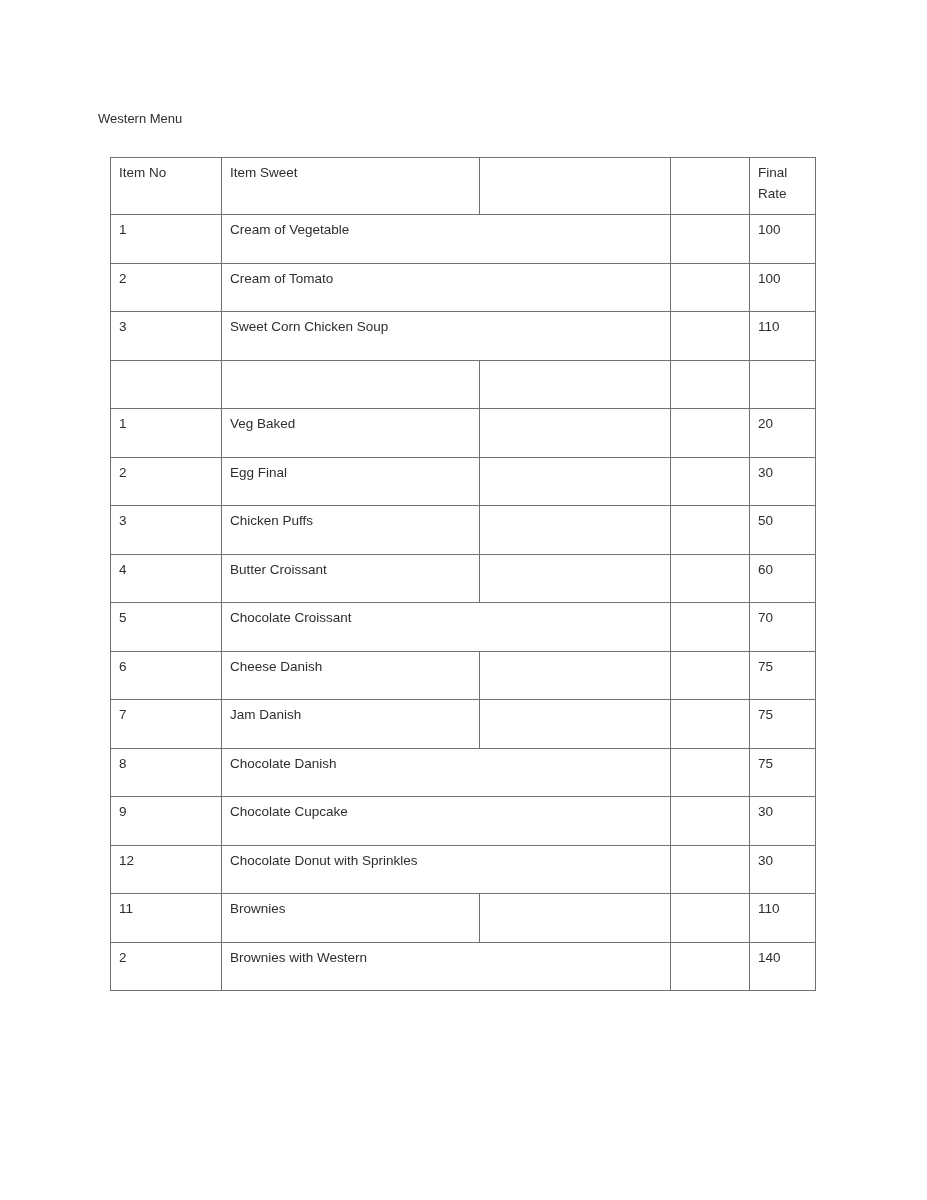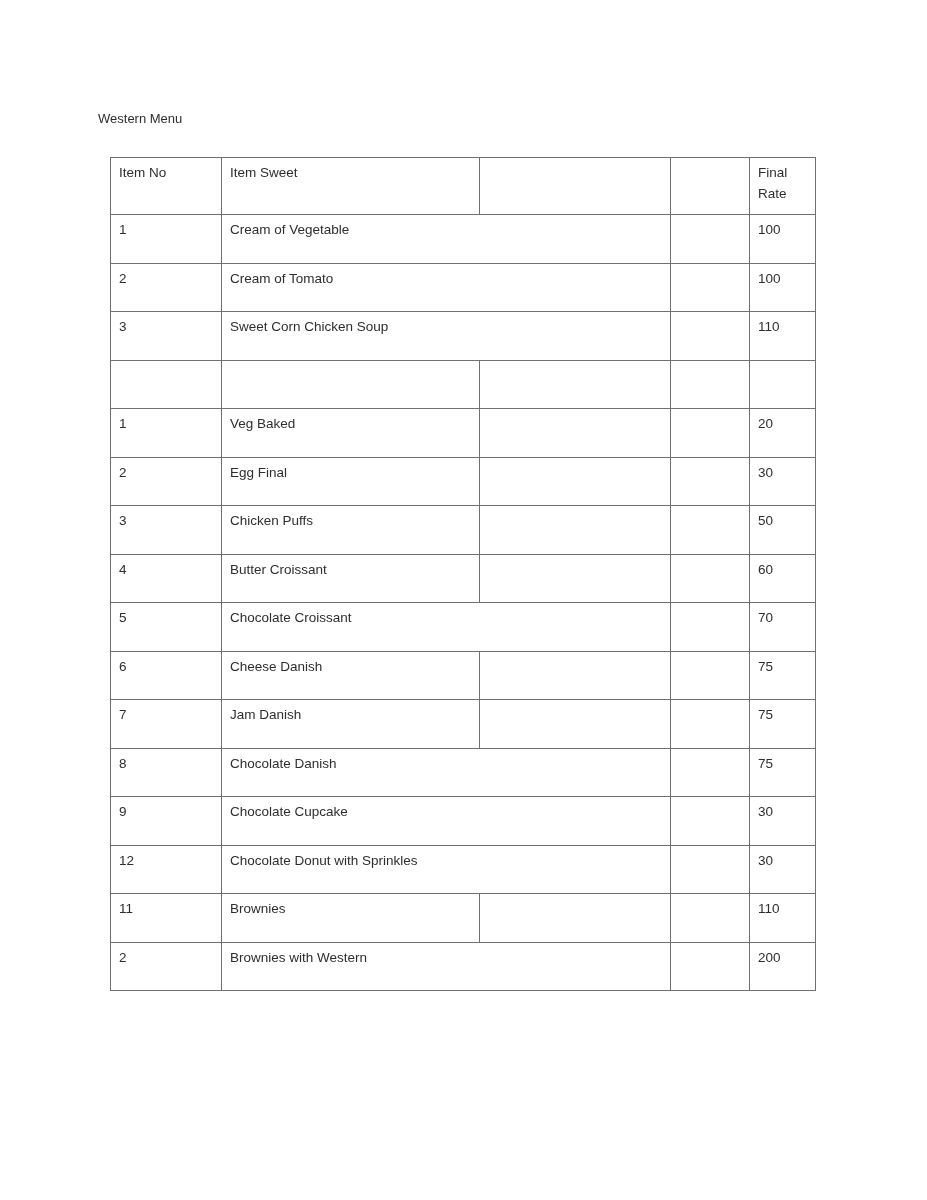--- a/index.html
+++ b/index.html
@@ -162,16 +162,16 @@
         <td colspan="1">11</td>
         <td colspan="1">Brownies</td>
         <td colspan="1"></td>
         <td colspan="1"></td>
         <td colspan="1">110</td>
       </tr>
       <tr>
         <td colspan="1">2</td>
         <td colspan="2">Brownies with Western</td>
         <td colspan="1"></td>
-        <td colspan="1">200</td>
+        <td colspan="1">140</td>
       </tr>
     </tbody>
 </table>
 
 </body></html>

